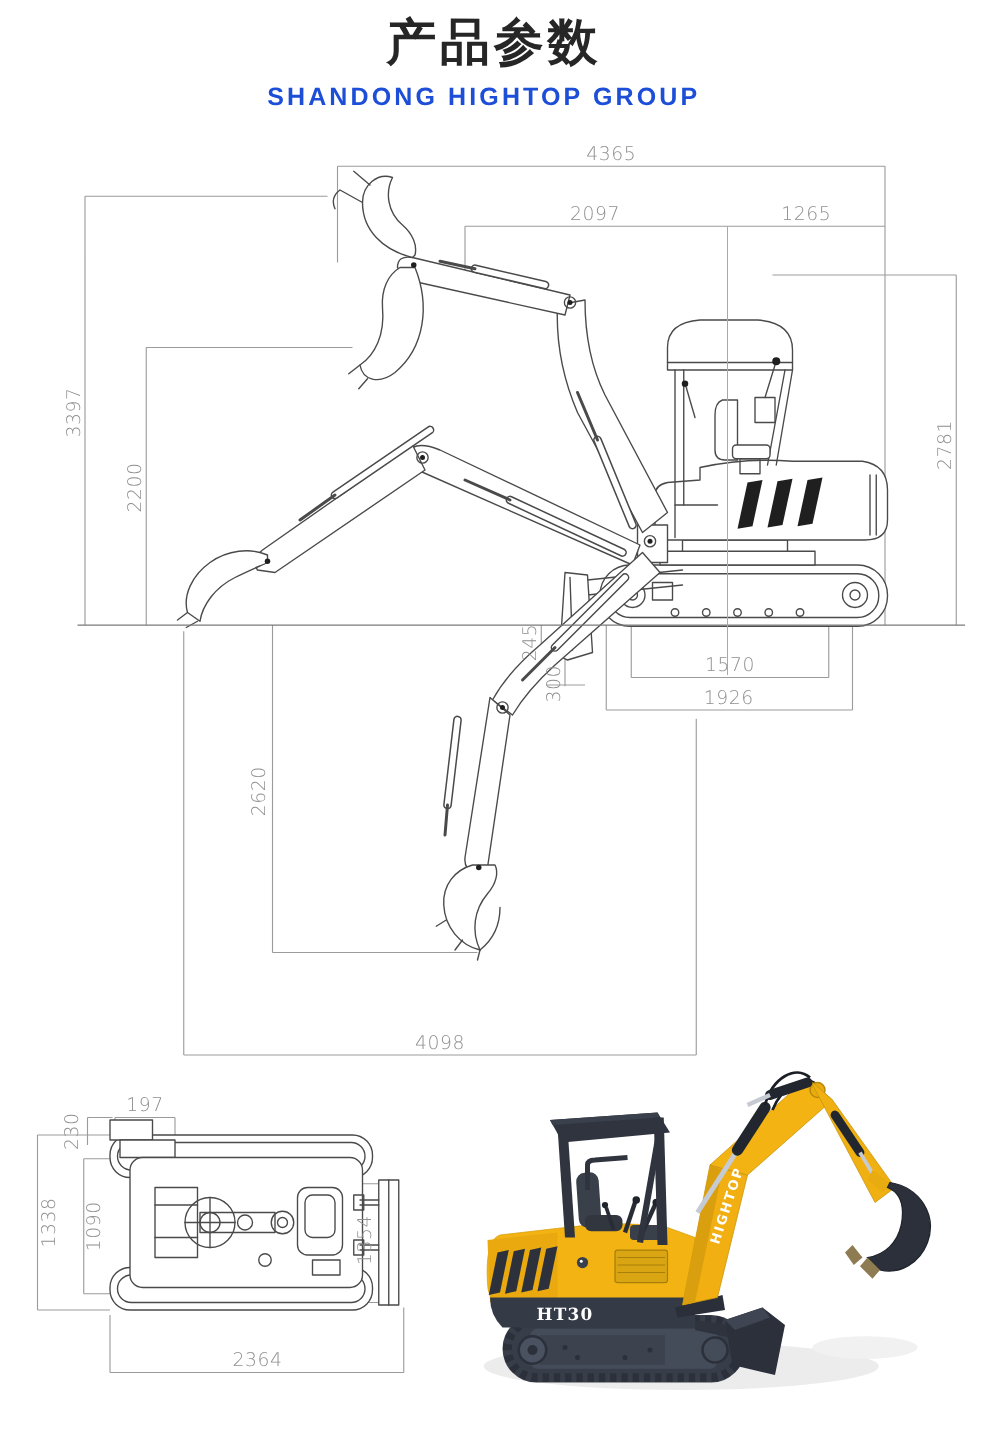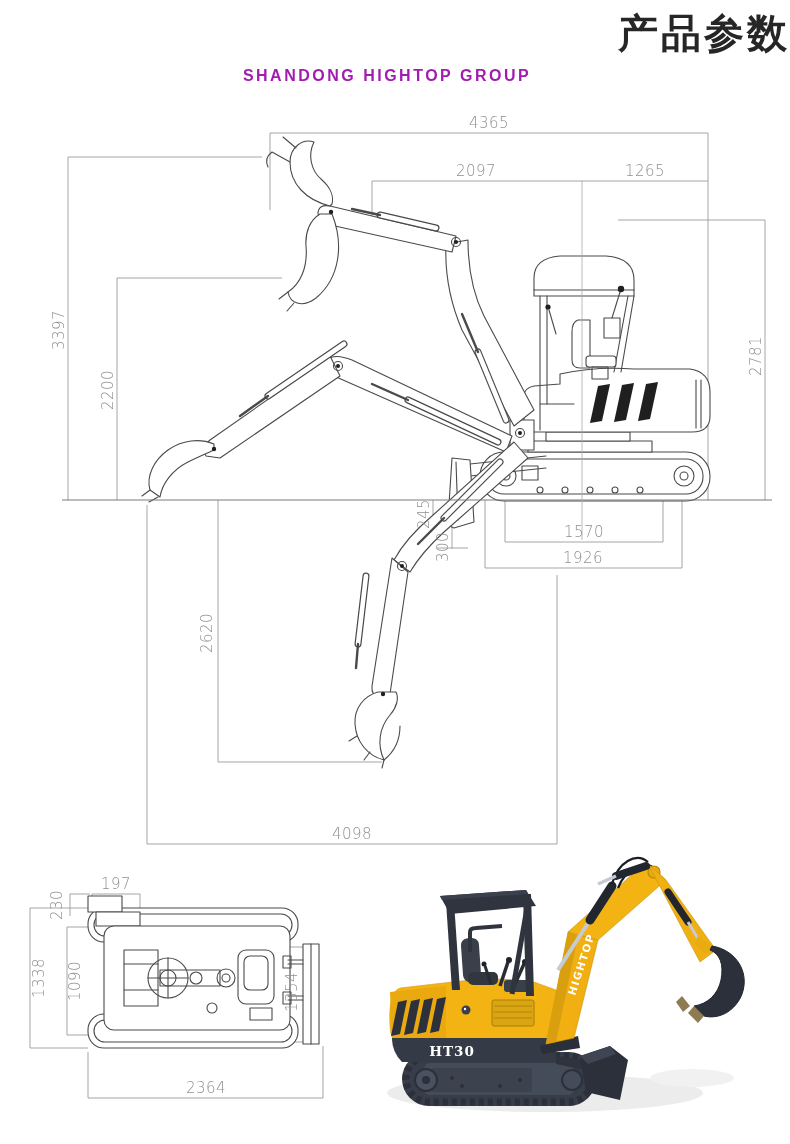--- a/index.html
+++ b/index.html
@@ -1,22 +1,22 @@
 <!DOCTYPE html>
 <html><head>
 <meta charset="utf-8">
 <style>
   html,body{margin:0;padding:0;background:#fff;}
   #page{position:relative;width:790px;height:1144px;background:#fff;overflow:hidden;
         font-family:"DejaVu Sans",sans-serif;}
   .abs{position:absolute;}
   #hdr{position:absolute;top:0;left:0;width:790px;text-align:center;}
   #title{margin:6px 0 0 0;font-size:40px;font-weight:bold;color:#262626;letter-spacing:3px;
-         font-family:"DejaVu Sans",sans-serif;text-align:right;}
-  #subtitle{margin:6px 16px 0 0;font-size:16px;font-weight:bold;color:#a21caf;letter-spacing:2.5px;
+         font-family:"DejaVu Sans",sans-serif;}
+  #subtitle{margin:6px 16px 0 0;font-size:20px;font-weight:bold;color:#1d4ed8;letter-spacing:2.5px;
          font-family:"Liberation Sans","DejaVu Sans",sans-serif;}
   
   .dl{stroke:#9b9b9b;stroke-width:0.9;fill:none;}
   .cl{stroke:#a8a8a8;stroke-width:0.8;fill:none;}
   .gl{stroke:#7a7a7a;stroke-width:1;fill:none;}
   .ol{stroke:#4a4a4a;stroke-width:1.1;fill:none;stroke-linejoin:round;stroke-linecap:round;}
   .of{stroke:#4a4a4a;stroke-width:1.1;fill:#ffffff;stroke-linejoin:round;}
   .dk{fill:#1f1f1f;stroke:none;}
   .jd{fill:#1f1f1f;stroke:none;}
   .cyl{stroke:#4a4a4a;stroke-width:7;stroke-linecap:round;fill:none;}

